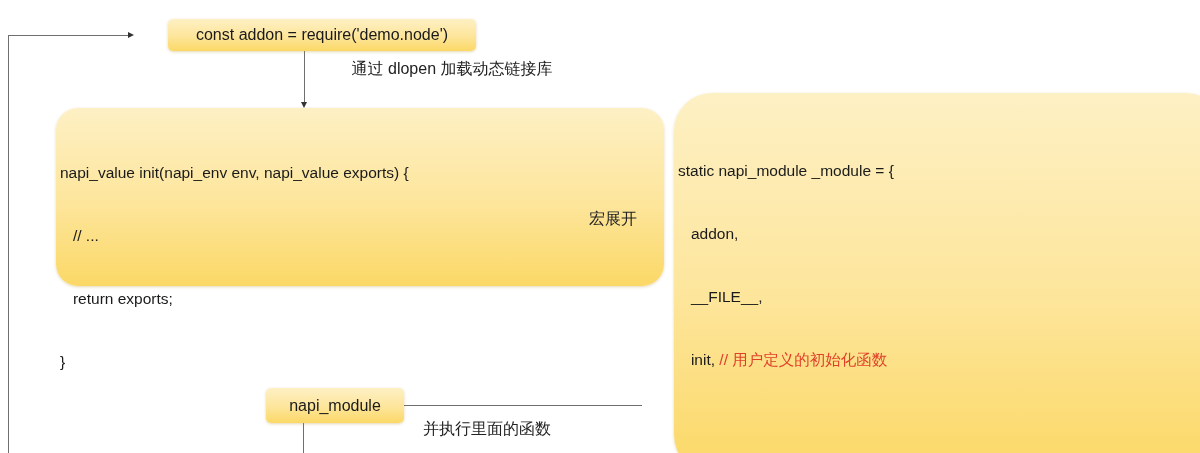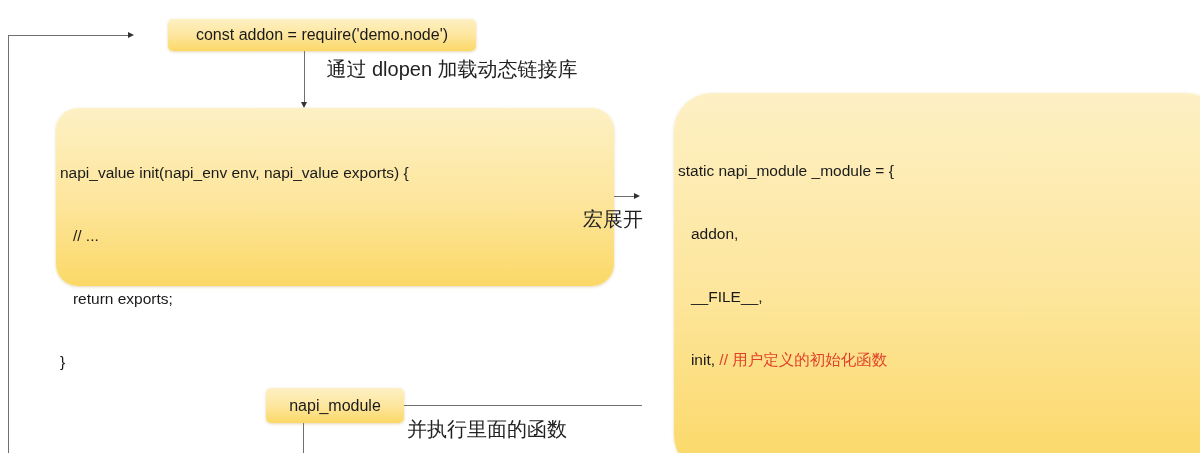--- a/index.html
+++ b/index.html
@@ -5,21 +5,21 @@
   html, body { margin:0; padding:0; }
   body { width:1200px; height:453px; background:#ffffff; position:relative; overflow:hidden;
          font-family:"Liberation Sans", "DejaVu Sans", sans-serif; color:#1a1a1a; }
   .box { position:absolute; background:linear-gradient(180deg,#fdf0c4 0%,#fde59a 55%,#fbd866 100%);
          box-shadow:0 1px 3px rgba(180,140,40,0.35);margin-left:32px; }
   .small { border-radius:5px; font-size:16px; display:flex; align-items:center; justify-content:center; }
   .code { font-size:15.5px; line-height:21px; white-space:pre; }
   .code .line { display:block; height:21px; }
   .red { color:#e0402a; }
   .line-el { position:absolute; background:#6f6f6f; }
-  .label { position:absolute; font-size:20px; color:#222; text-align:center; line-height:22px; }
+  .label { position:absolute; font-size:16px; color:#222; text-align:center; line-height:22px; }
   .arrowhead { position:absolute; width:0; height:0; }
 </style>
 </head>
 <body>
 
 <div class="line-el" style="left:8px;top:35px;width:1px;height:418px;"></div>
 
 <div class="line-el" style="left:8px;top:35px;width:122px;height:1px;"></div>
 <div class="arrowhead" style="left:128px;top:32px;border-left:6px solid #333;border-top:3px solid transparent;border-bottom:3px solid transparent;"></div>
 
@@ -31,21 +31,21 @@
 
 <div class="line-el" style="left:372px;top:405px;width:270px;height:1px;"></div>
 <div class="arrowhead" style="left:370px;top:402px;border-right:6px solid #333;border-top:3px solid transparent;border-bottom:3px solid transparent;"></div>
 
 <div class="line-el" style="left:303px;top:422px;width:1px;height:31px;"></div>
 
 <div class="box small" style="left:136px;top:19px;width:308px;height:32px;">
   <span>const addon = require('demo.node')</span>
 </div>
 
-<div class="box" style="left:24px;top:108px;width:558px;height:178px;border-radius:22px;">
+<div class="box" style="left:24px;top:108px;width:608px;height:178px;border-radius:22px;">
   <div class="code" style="position:absolute;left:4px;top:12px;">
     <span class="line">napi_value init(napi_env env, napi_value exports) {</span>
     <span class="line">   // ...</span>
     <span class="line">   return exports;</span>
     <span class="line">}</span>
     <span class="line"></span>
     
     
   </div>
 </div>

